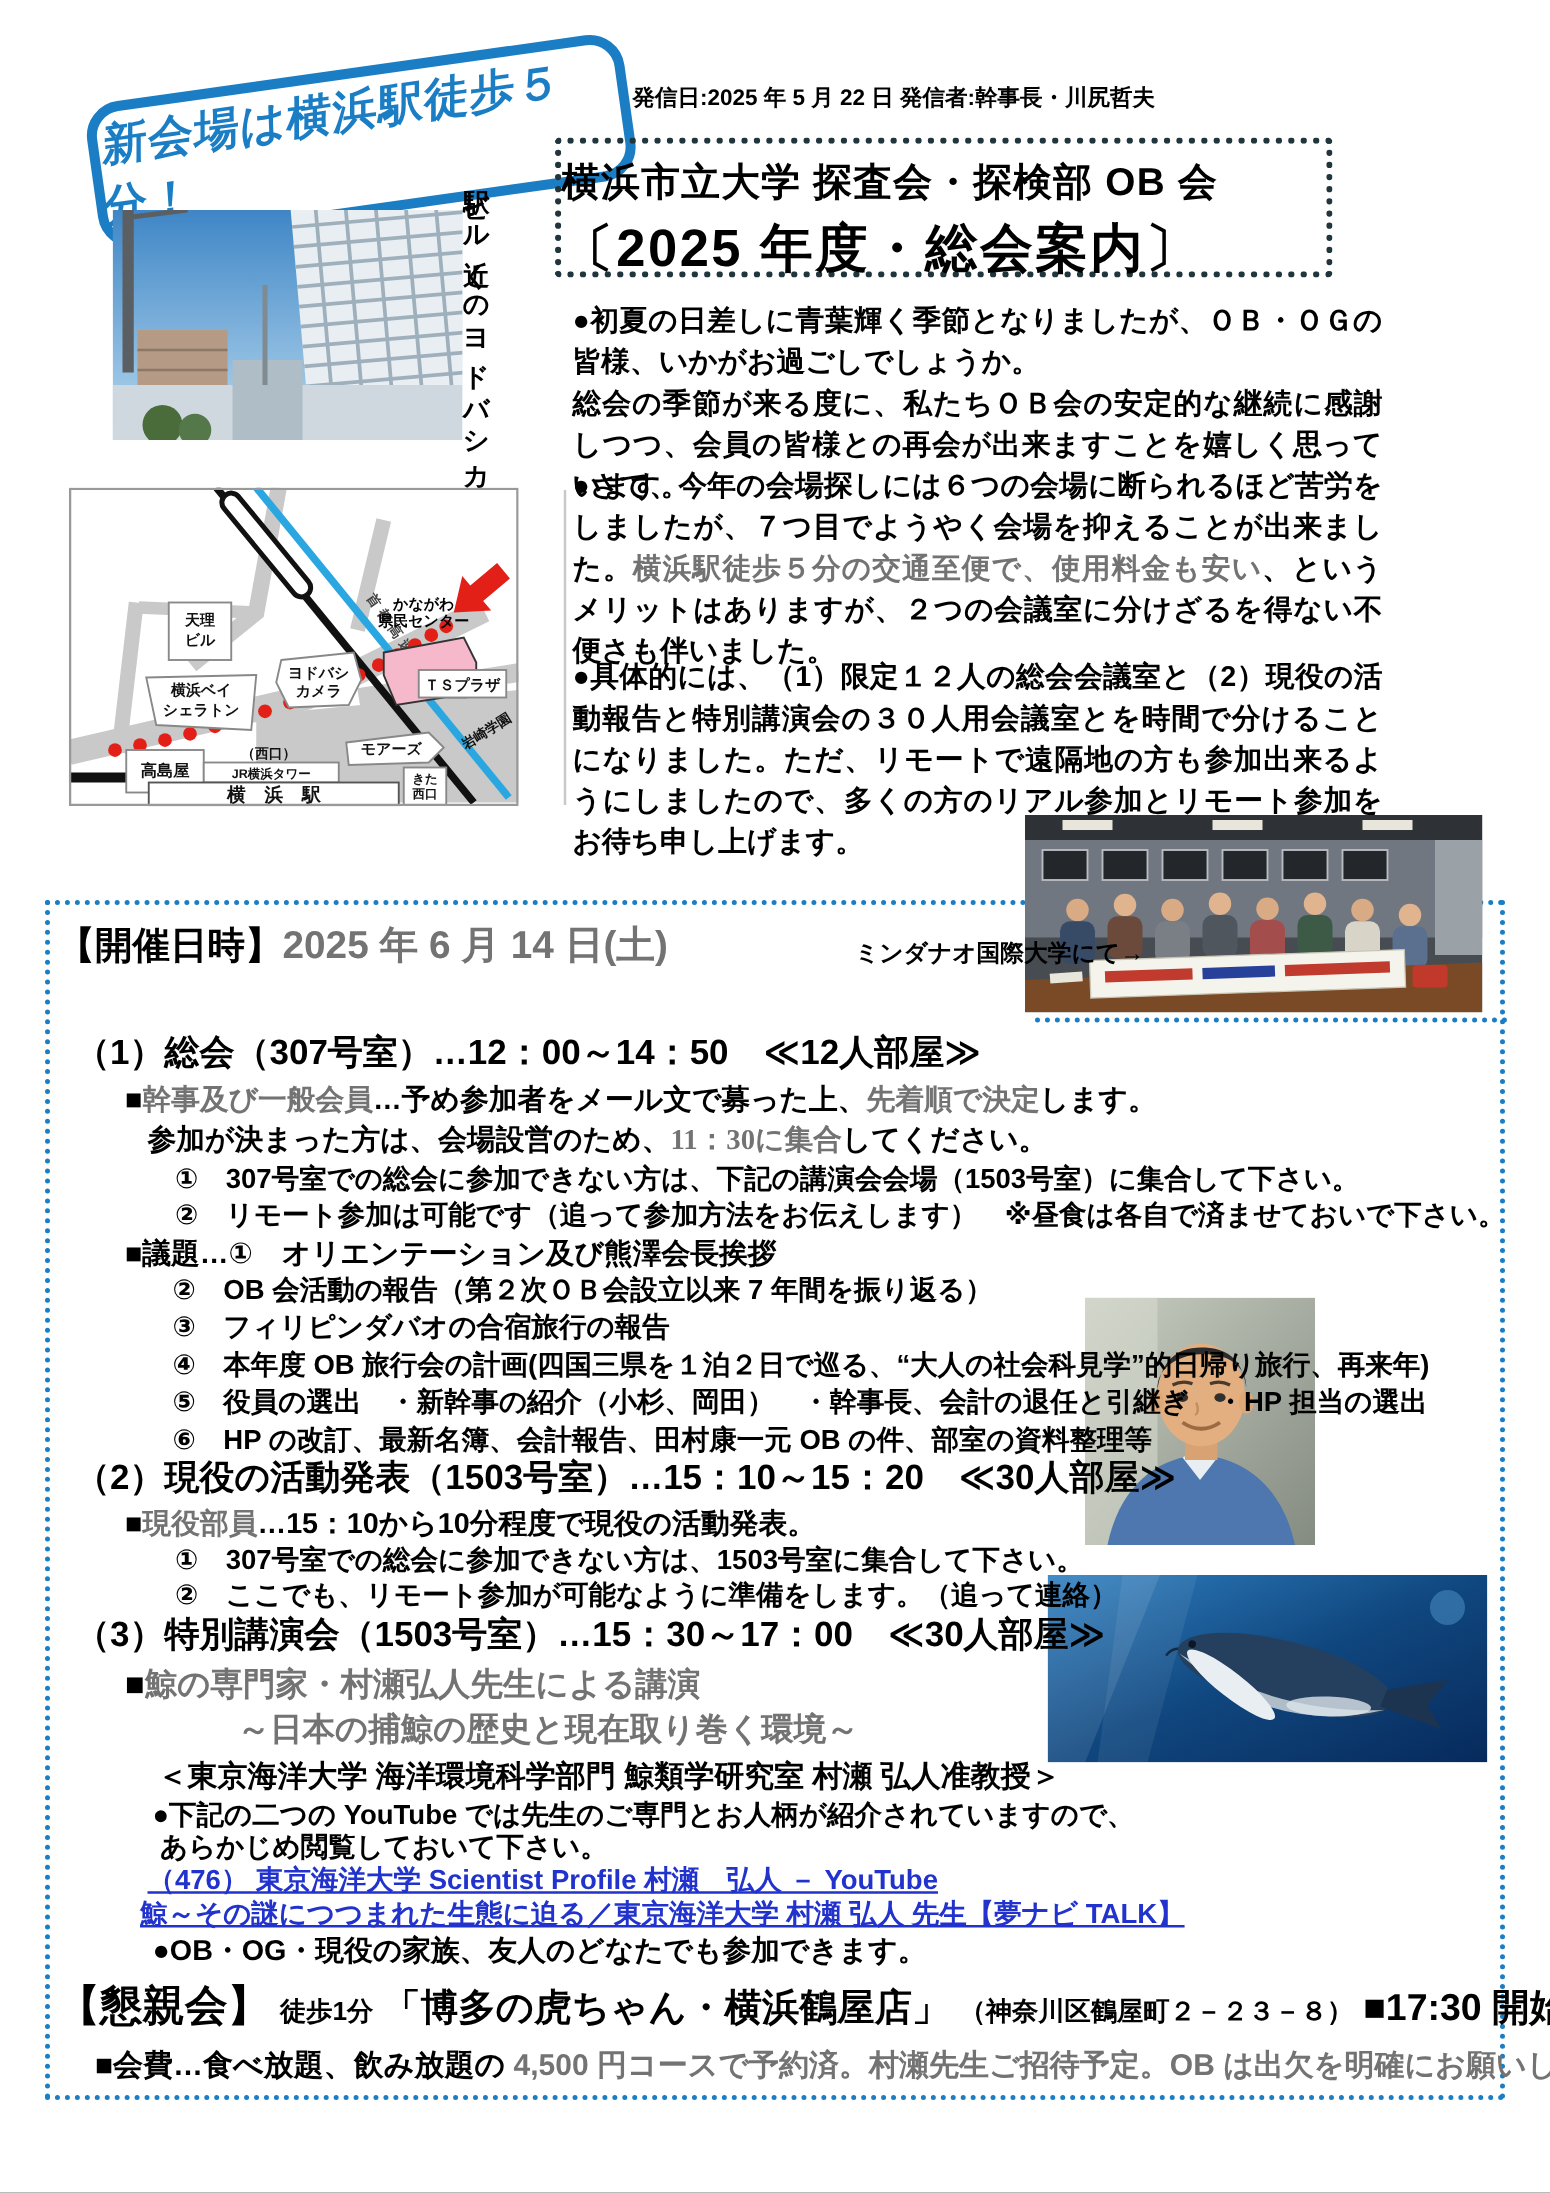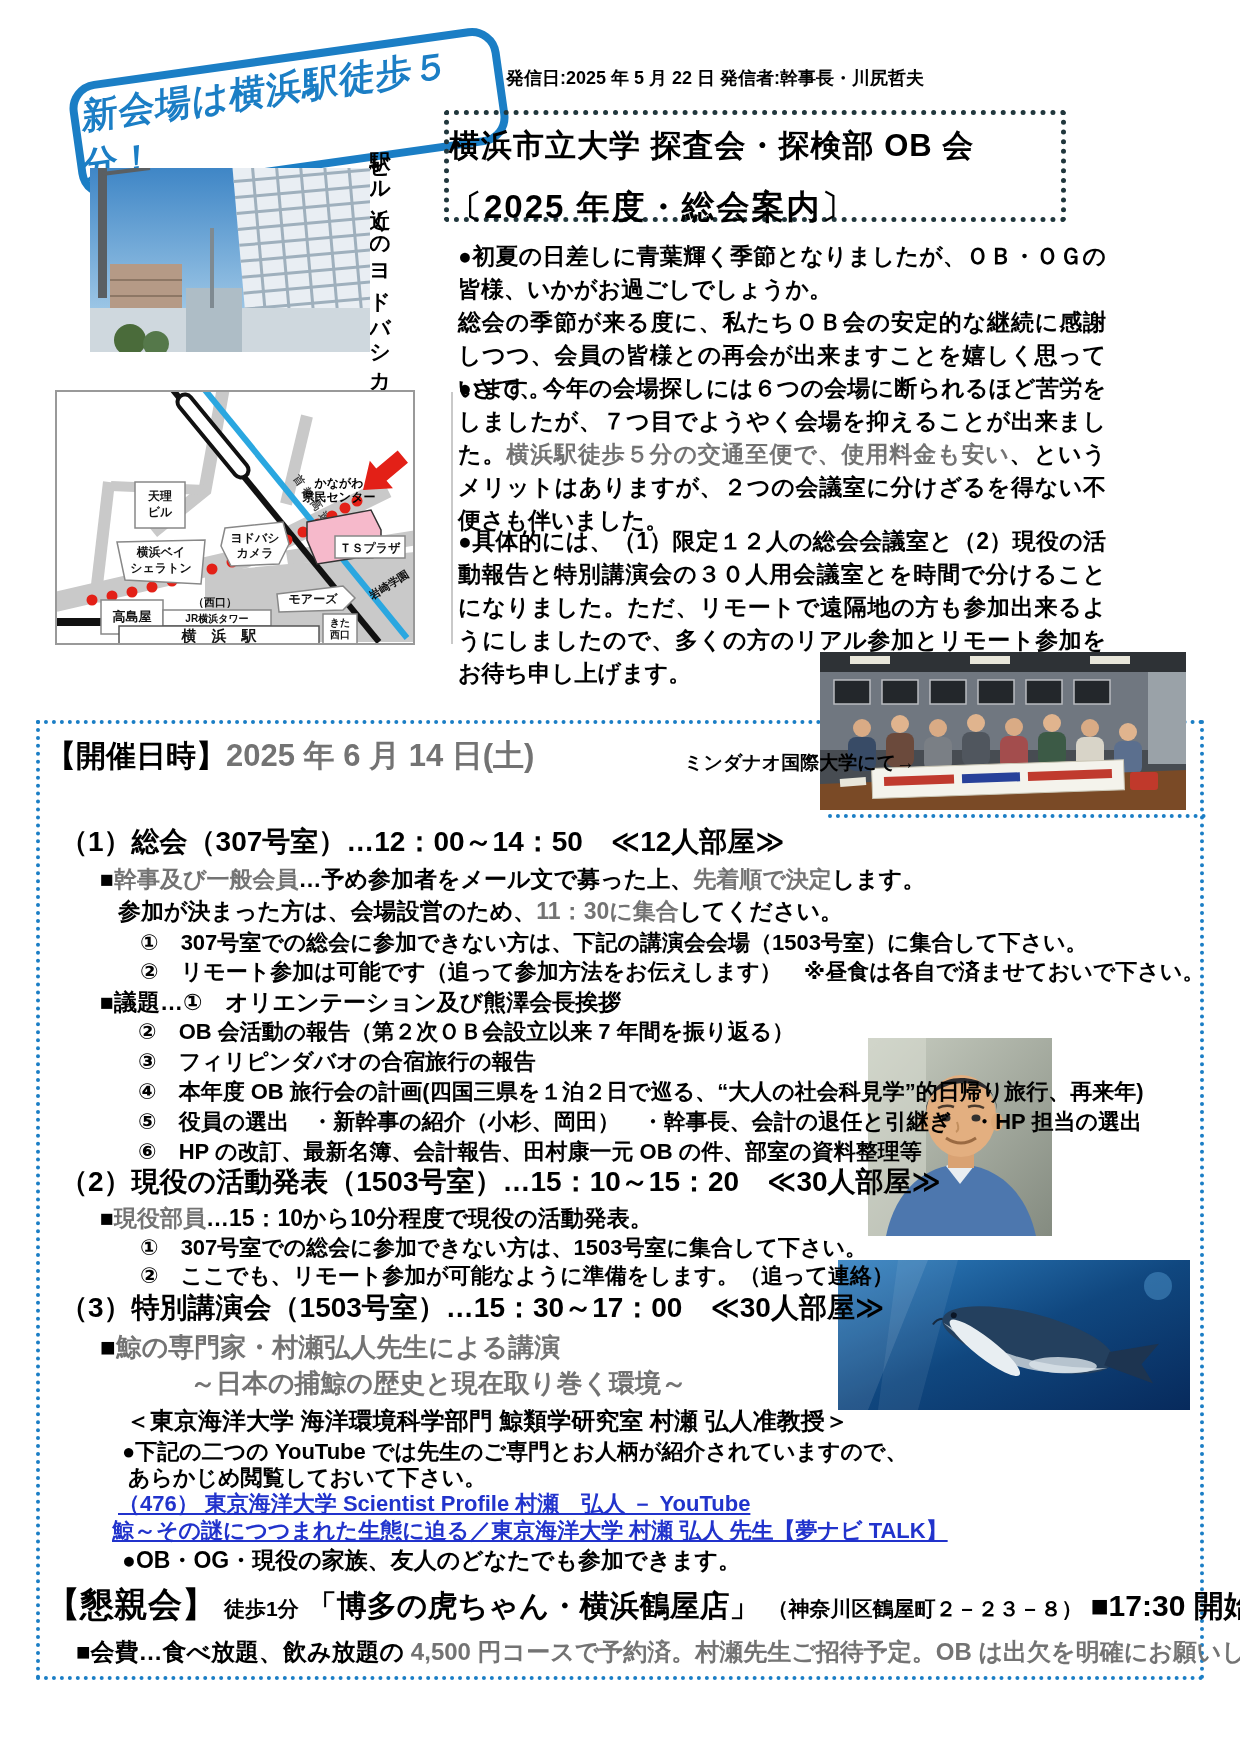--- a/index.html
+++ b/index.html
@@ -20,21 +20,21 @@
     background:#fff;
   }
   .banner span{font-size:36px;color:#1b7ec5;transform:skewX(-8deg);letter-spacing:1px;}
   .issue{left:506px;top:66px;font-size:18px;}
   .titlebox{
     position:absolute;left:444px;top:110px;width:622px;height:112px;
     border:5px dotted #20363c;border-radius:4px;
     text-align:left;padding-top:10px;box-sizing:border-box;
   }
   .titlebox .t1{font-size:31px;letter-spacing:1px;}
-  .titlebox .t2{font-size:33px;margin-top:18px;letter-spacing:2px;}
+  .titlebox .t2{font-size:42px;margin-top:4px;letter-spacing:2px;}
   .vnote{
     left:366px;top:136px;height:440px;
     writing-mode:vertical-rl;text-orientation:upright;
     font-size:21px;letter-spacing:3px;
   }
   .para{position:absolute;left:458px;width:648px;font-size:23px;line-height:33px;text-align:justify;}
   .vrule{position:absolute;left:451px;top:392px;width:2px;height:252px;background:#c9c9c9;}
   
   .mainbox{
     position:absolute;left:36px;top:720px;width:1168px;height:960px;
@@ -311,21 +311,21 @@
 
   <div class="l" style="left:46px;top:735px;">
     <span class="sz30">【開催日時】</span><span class="sz31 red">2025 年 6 月 14 日(土)</span>
   </div>
   <div class="l sz19" style="left:648px;top:750px;margin-left:36px;">ミンダナオ国際大学にて→</div>
 
   <div class="l sz28" style="left:60px;top:823px;">（1）総会（307号室）…12：00～14：50　≪12人部屋≫</div>
   <div class="l" style="left:100px;top:864px;">
     <span>■</span><span class="red">幹事及び一般会員</span><span>…予め参加者をメール文で募った上、</span><span class="red">先着順で決定</span><span>します。</span>
   </div>
-  <div class="l" style="left:118px;top:896px;">
+  <div class="l" style="left:118px;top:896px;font-family:Liberation Serif, serif;">
     <span>参加が決まった方は、会場設営のため、</span><span class="red">11：30に集合</span><span>してください。</span>
   </div>
   <div class="l sz22" style="left:140px;top:928px;">①　307号室での総会に参加できない方は、下記の講演会会場（1503号室）に集合して下さい。</div>
   <div class="l sz22" style="left:140px;top:957px;">②　リモート参加は可能です（追って参加方法をお伝えします）　※昼食は各自で済ませておいで下さい。</div>
 
   <div class="l" style="left:100px;top:987px;">■議題…①　オリエンテーション及び熊澤会長挨拶</div>
   <div class="l sz22" style="left:138px;top:1017px;">②　OB 会活動の報告（第２次ＯＢ会設立以来 7 年間を振り返る）</div>
   <div class="l sz22" style="left:138px;top:1047px;">③　フィリピンダバオの合宿旅行の報告</div>
   <div class="l sz22" style="left:138px;top:1077px;">④　本年度 OB 旅行会の計画(四国三県を１泊２日で巡る、“大人の社会科見学”的日帰り旅行、再来年)</div>
   <div class="l sz22" style="left:138px;top:1107px;">⑤　役員の選出　・新幹事の紹介（小杉、岡田）　・幹事長、会計の退任と引継ぎ　・HP 担当の選出</div>

